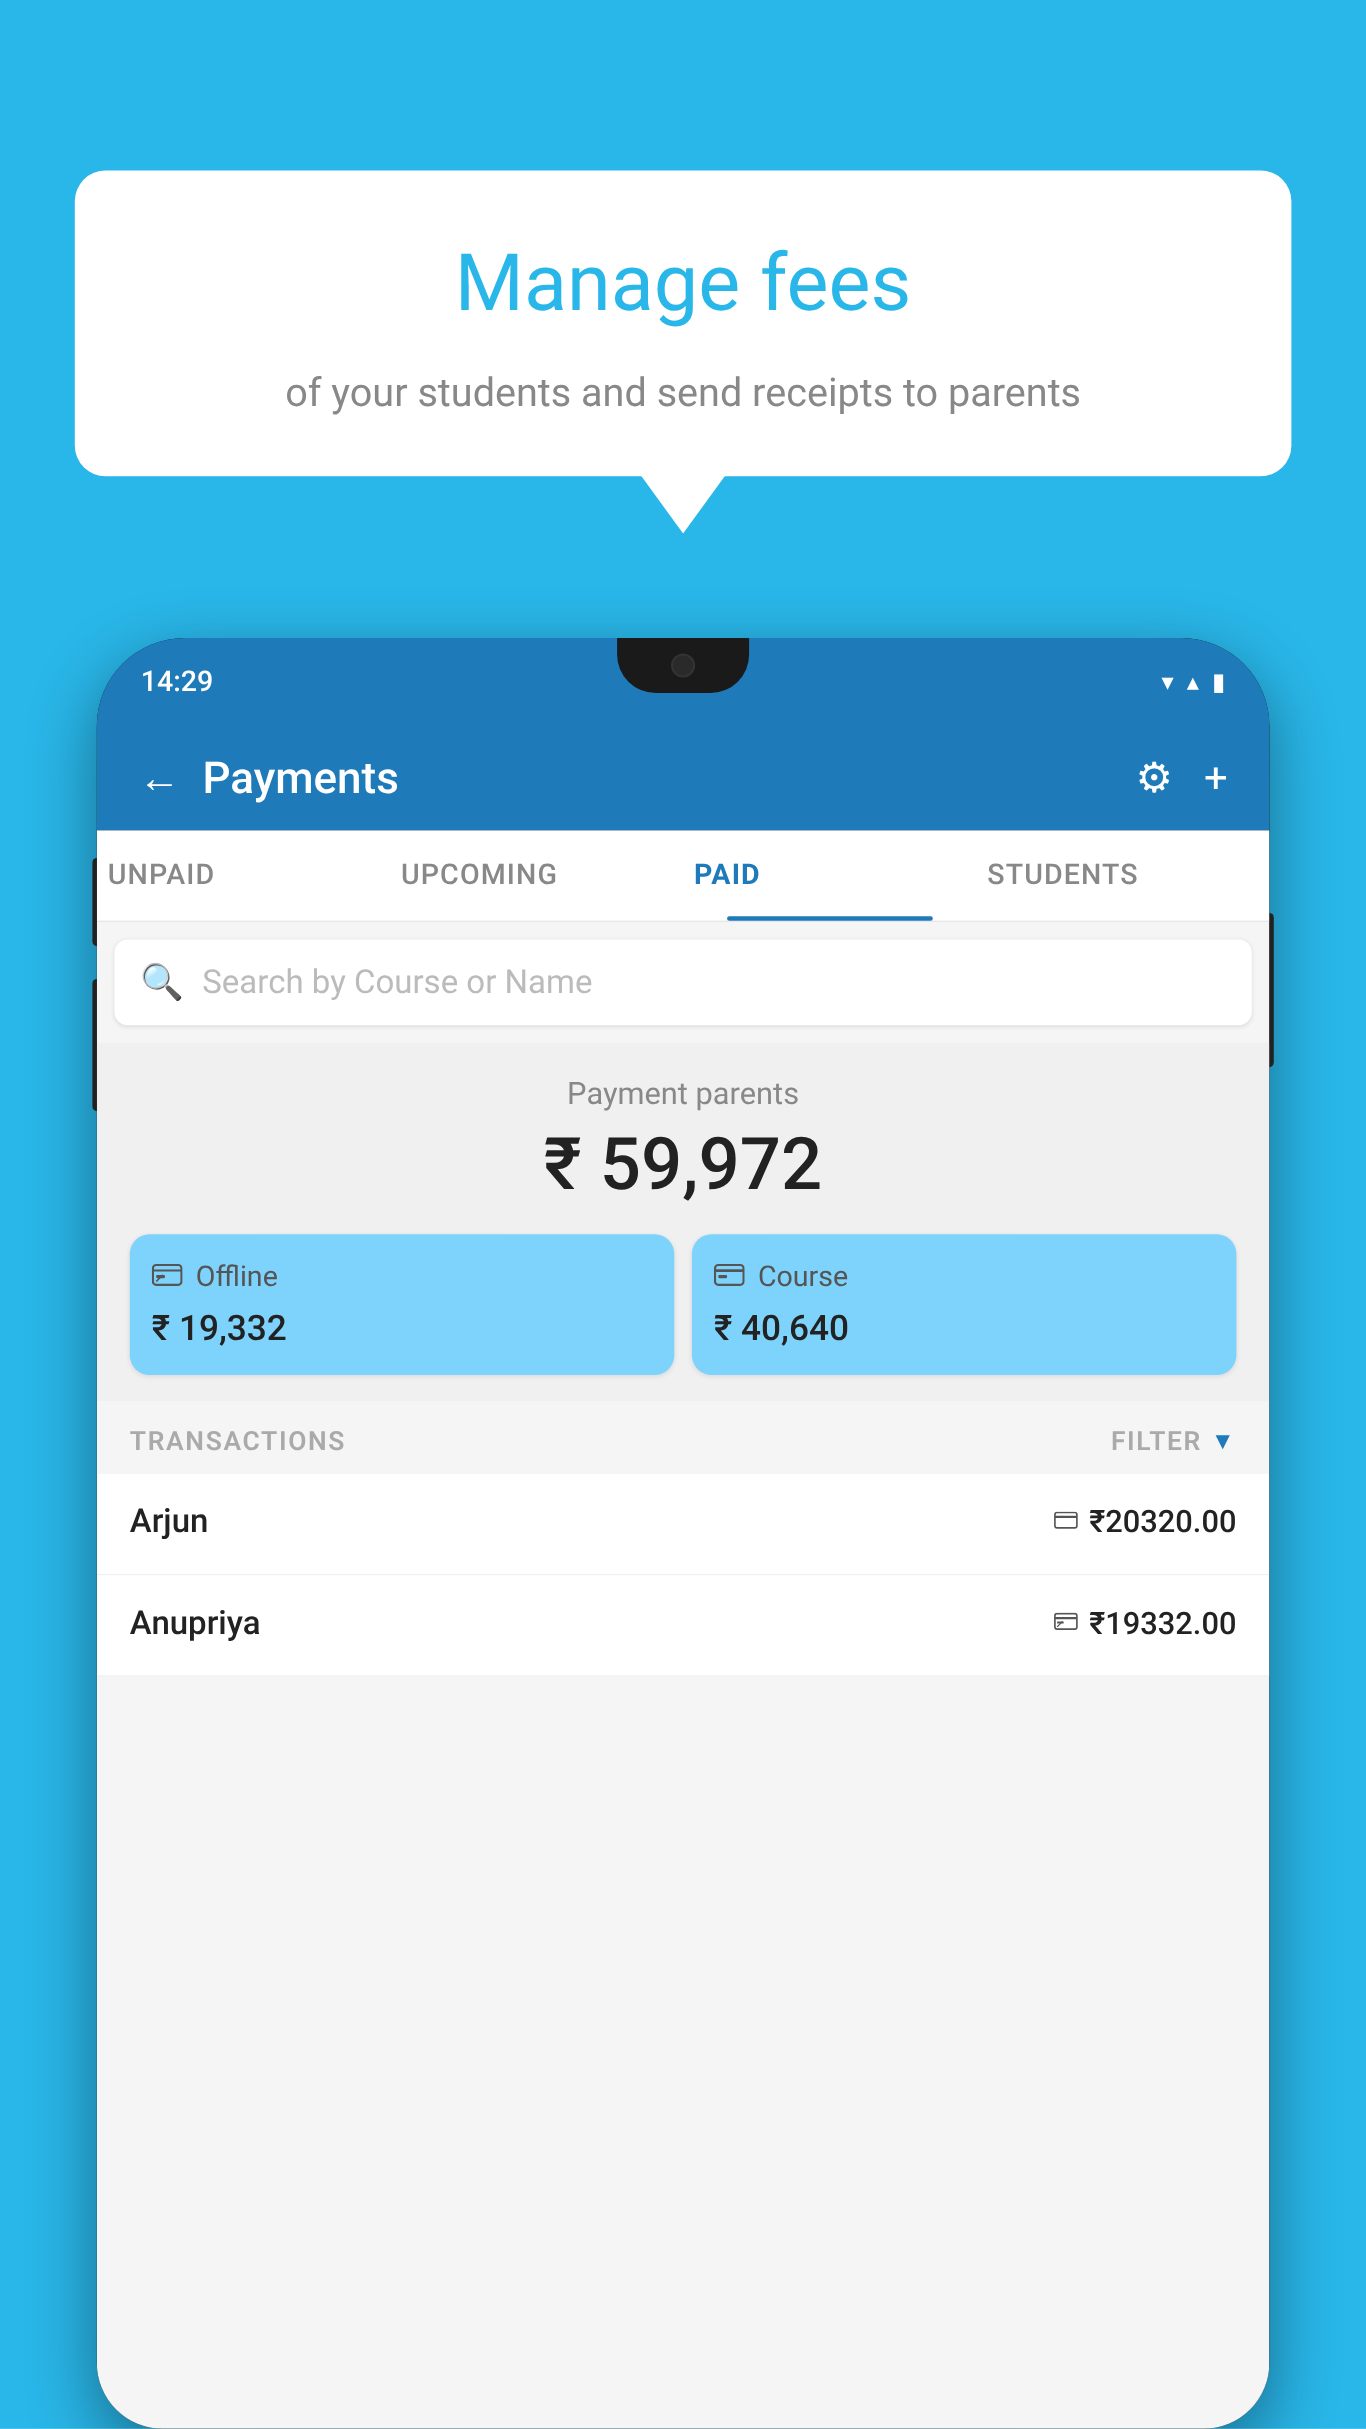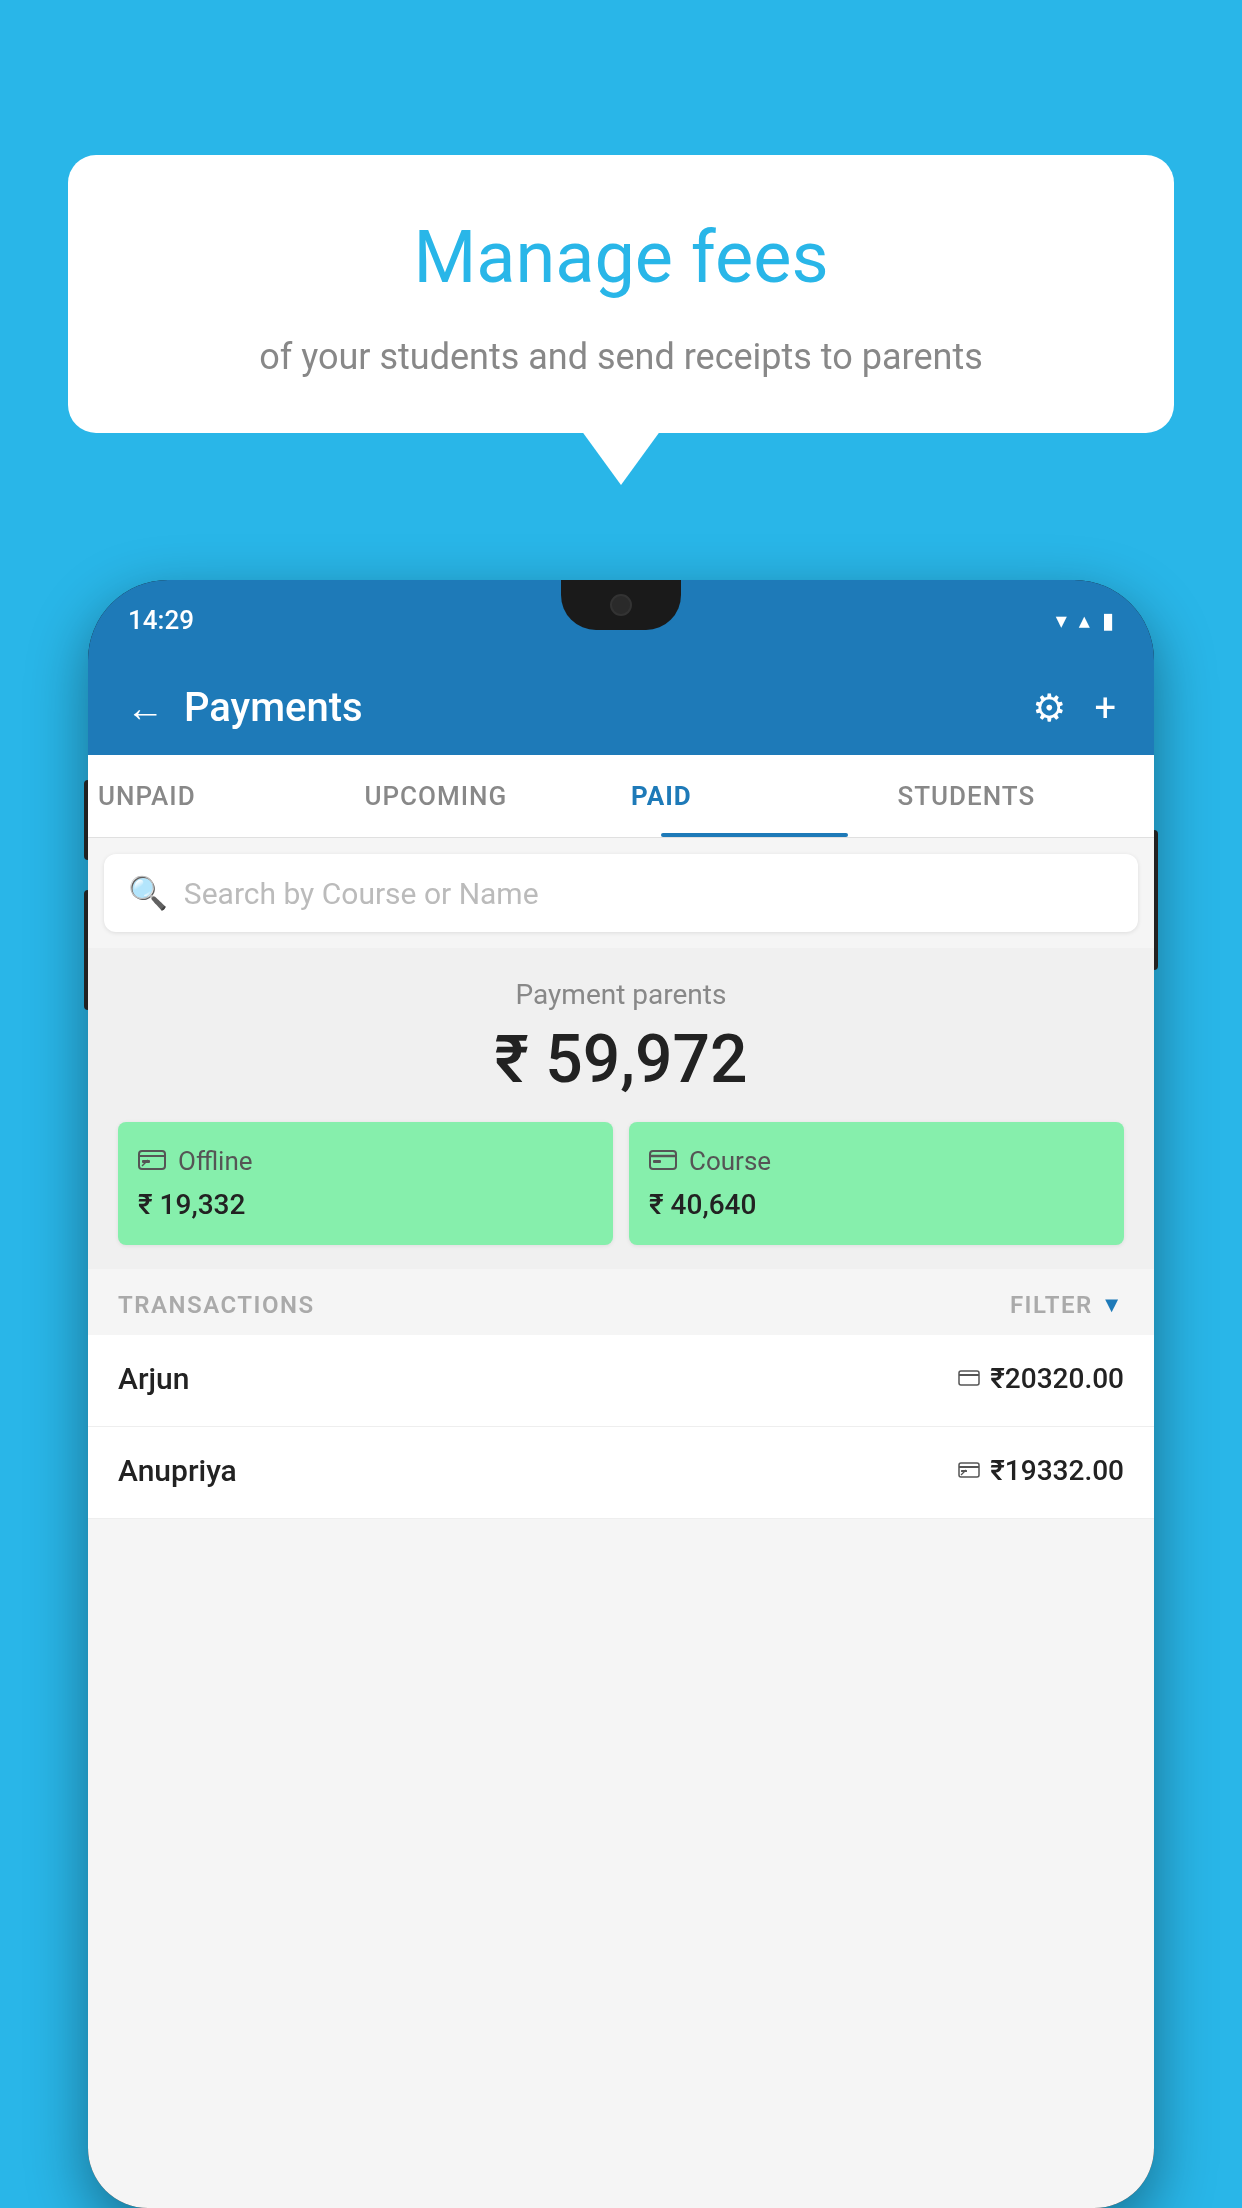--- a/index.html
+++ b/index.html
@@ -211,43 +211,43 @@
       font-size: 66px;
       font-weight: 500;
       margin-bottom: 24px;
     }
     .payment-cards {
       display: flex;
       gap: 16px;
     }
     .payment-card {
       flex: 1;
-      background: #86efac;
-      border-radius: 8px;
+      background: #7dd3fc;
+      border-radius: 18px;
       padding: 24px 20px;
       text-align: left;
       box-shadow: 0 1px 4px rgba(0,0,0,0.08);
     }
     .payment-card-header {
       display: flex;
       align-items: center;
       gap: 12px;
       margin-bottom: 12px;
     }
     .card-icon {
       font-size: 26px;
       color: #555;
     }
     .card-type {
       color: #555;
       font-size: 26px;
     }
     .card-amount {
       color: #222;
-      font-size: 28px;
+      font-size: 32px;
       font-weight: 500;
     }
 
     
     .transactions-header {
       display: flex;
       align-items: center;
       justify-content: space-between;
       padding: 22px 30px 16px;
       background: #f5f5f5;

